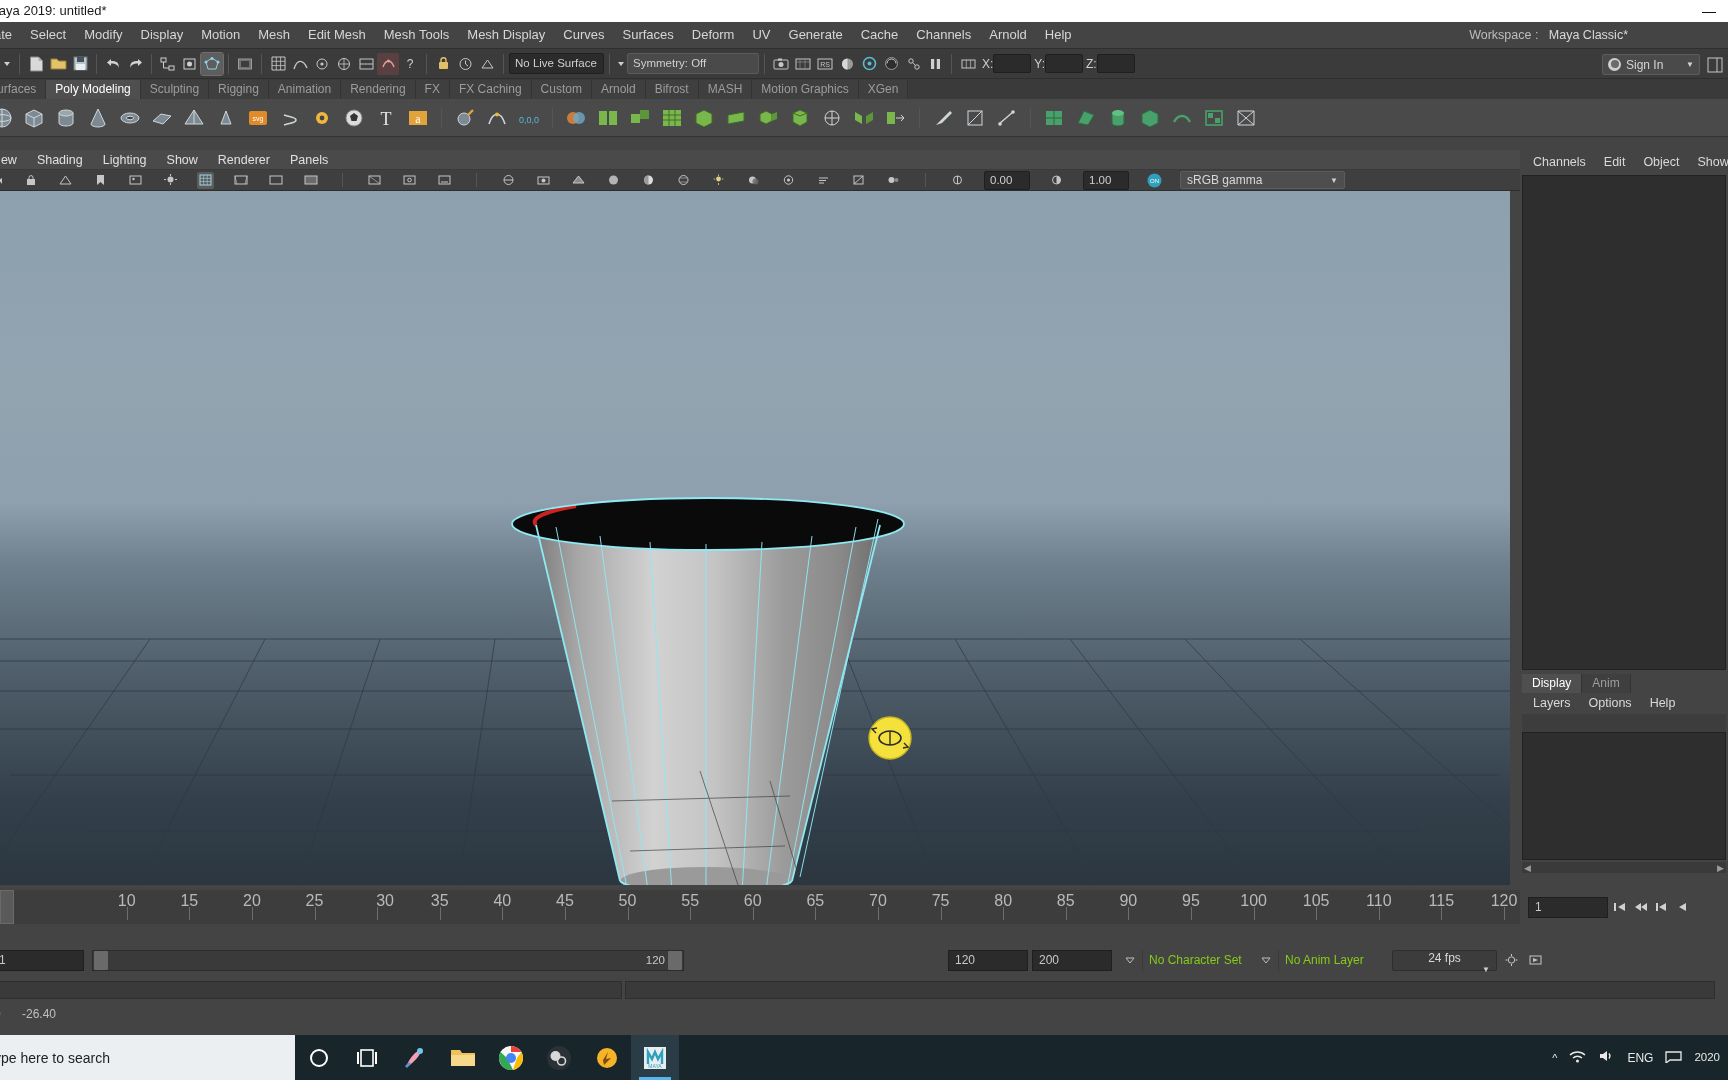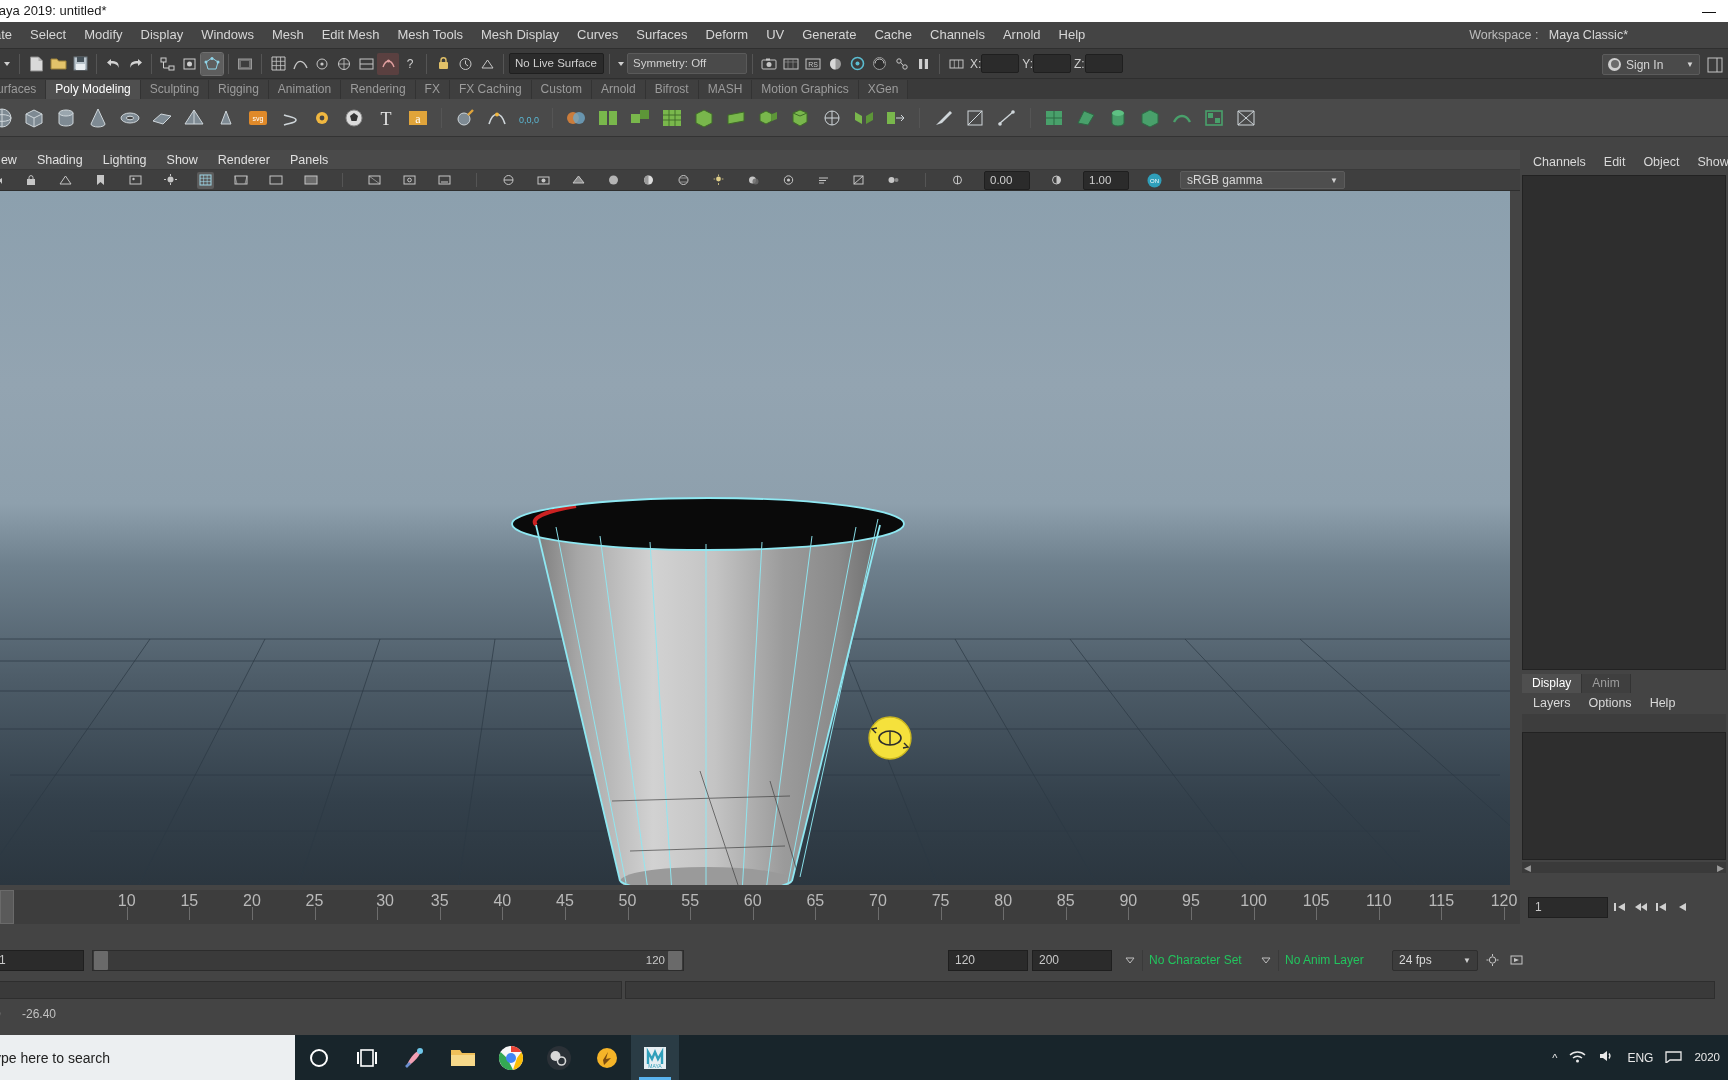--- a/index.html
+++ b/index.html
@@ -81,21 +81,21 @@
   #timeticks { position:relative; height:34px; }
   #timeticks .tk { position:absolute; top:2px; font-size:16px; color:#b9b9b9; transform:translateX(-50%);}
   #timeticks .tkl { position:absolute; top:17px; width:1px; height:13px; background:#6d6d6d;}
   #playcursor { position:absolute; left:0px; top:0; width:14px; height:34px; background:#5a5a5a; border:1px solid #6a6a6a;}
 
   
   #rangerow { position:absolute; left:0; top:945px; width:1728px; height:30px; background:#444; display:flex; align-items:center; gap:4px;}
   #rangebar { height:21px; background:#3a3a3a; border:1px solid #2c2c2c; position:relative; display:flex; align-items:center; }
   #rangebar .rend { position:absolute; right:18px; font-size:11.5px; color:#c9c9c9;}
   .tfield { height:21px; background:#2b2b2b; border:1px solid #1f1f1f; color:#c9c9c9; font-size:12px; padding:0 6px; line-height:19px; flex:none;}
-  .tcombo { height:21px; background:#444; color:#22c55e; font-size:12px; line-height:21px; padding:0 6px; flex:none; border-left:1px solid #3a3a3a;}
+  .tcombo { height:21px; background:#444; color:#84cc16; font-size:12px; line-height:21px; padding:0 6px; flex:none; border-left:1px solid #3a3a3a;}
 
   
   #cmdrow { position:absolute; left:0; top:978px; width:1728px; height:23px; background:#444; display:flex; align-items:center; gap:3px;}
   #cmdin { height:18px; background:#3a3a3a; border:1px solid #2e2e2e; }
   #helprow { position:absolute; left:0; top:1003px; width:1728px; height:24px; background:#444; font-size:12px; color:#c0c0c0; padding-left:-4px;}
   #helprow .hl { position:absolute; left:-6px; top:4px;}
   #helprow .hr { position:absolute; left:22px; top:4px;}
 
   
   #taskbar { position:absolute; left:0; bottom:0; width:1728px; height:45px; background:#18252b; display:flex; align-items:center;}
@@ -115,21 +115,21 @@
   <div class="wctl">
     <span>—</span>
   </div>
 </div>
 
 <div id="menubar">
   <div class="mi">ate</div>
   <div class="mi">Select</div>
   <div class="mi">Modify</div>
   <div class="mi">Display</div>
-  <div class="mi">Windows</div>
+  <div class="mi">Motion</div>
   <div class="mi">Mesh</div>
   <div class="mi">Edit Mesh</div>
   <div class="mi">Mesh Tools</div>
   <div class="mi">Mesh Display</div>
   <div class="mi">Curves</div>
   <div class="mi">Surfaces</div>
   <div class="mi">Deform</div>
   <div class="mi">UV</div>
   <div class="mi">Generate</div>
   <div class="mi">Cache</div>
@@ -267,21 +267,21 @@
       </svg>
   </div>
   <div class="sep"></div>
   <div class="fld" style="width:95px;height:21px;line-height:19px;">No Live Surface</div>
   <div class="sep"></div>
   <div class="ico" style="width:12px">
     <svg width="8" height="8" viewBox="0 0 8 8">
         <path d="M1 2 L7 2 L4 6 Z" fill="#cfcfcf"></path>
       </svg>
   </div>
-  <div class="fld" style="width:120px;height:21px;line-height:19px;background:#4a4a4a;border-color:#5a5a5a;">Symmetry: Off</div>
+  <div class="fld" style="width:132px;height:21px;line-height:19px;background:#4a4a4a;border-color:#5a5a5a;">Symmetry: Off</div>
   <div class="sep"></div>
   <div class="ico">
     <svg width="16" height="14" viewBox="0 0 16 14">
         <rect x="1" y="3" width="14" height="9" rx="1" fill="none" stroke="#c6c6c6"></rect>
         <circle cx="8" cy="7.5" r="2.5" fill="#c6c6c6"></circle>
         <rect x="5" y="1.5" width="4" height="2" fill="#c6c6c6"></rect>
       </svg>
   </div>
   <div class="ico">
     <svg width="16" height="14" viewBox="0 0 16 14">
@@ -988,21 +988,21 @@
         <path d="M1 2 L9 2 L5 7 Z" fill="none" stroke="#bdbdbd"></path>
       </svg>
     </div>
   <div class="tcombo" style="width:112px;">No Character Set</div>
   <div class="vb" style="width:16px;height:16px;">
     <svg width="10" height="8" viewBox="0 0 10 8">
         <path d="M1 2 L9 2 L5 7 Z" fill="none" stroke="#bdbdbd"></path>
       </svg>
     </div>
   <div class="tcombo" style="width:104px;">No Anim Layer</div>
-  <div class="combo" style="width:86px;background:#3c3c3c;border-color:#2e2e2e;margin-left:6px;">
+  <div class="combo" style="width:105px;background:#3c3c3c;border-color:#2e2e2e;margin-left:6px;flex-direction:column;">
     <span>24 fps</span>
     <span class="caret">▼</span>
   </div>
   <div class="vb" style="width:20px;height:18px;">
     <svg width="15" height="14" viewBox="0 0 15 14">
         <circle cx="7.5" cy="7" r="3.2" fill="none" stroke="#c6c6c6"></circle>
         <path d="M7.5 1v2M7.5 11v2M1.5 7h2M11.5 7h2" stroke="#c6c6c6"></path>
       </svg>
     </div>
   <div class="vb" style="width:20px;height:18px;">

